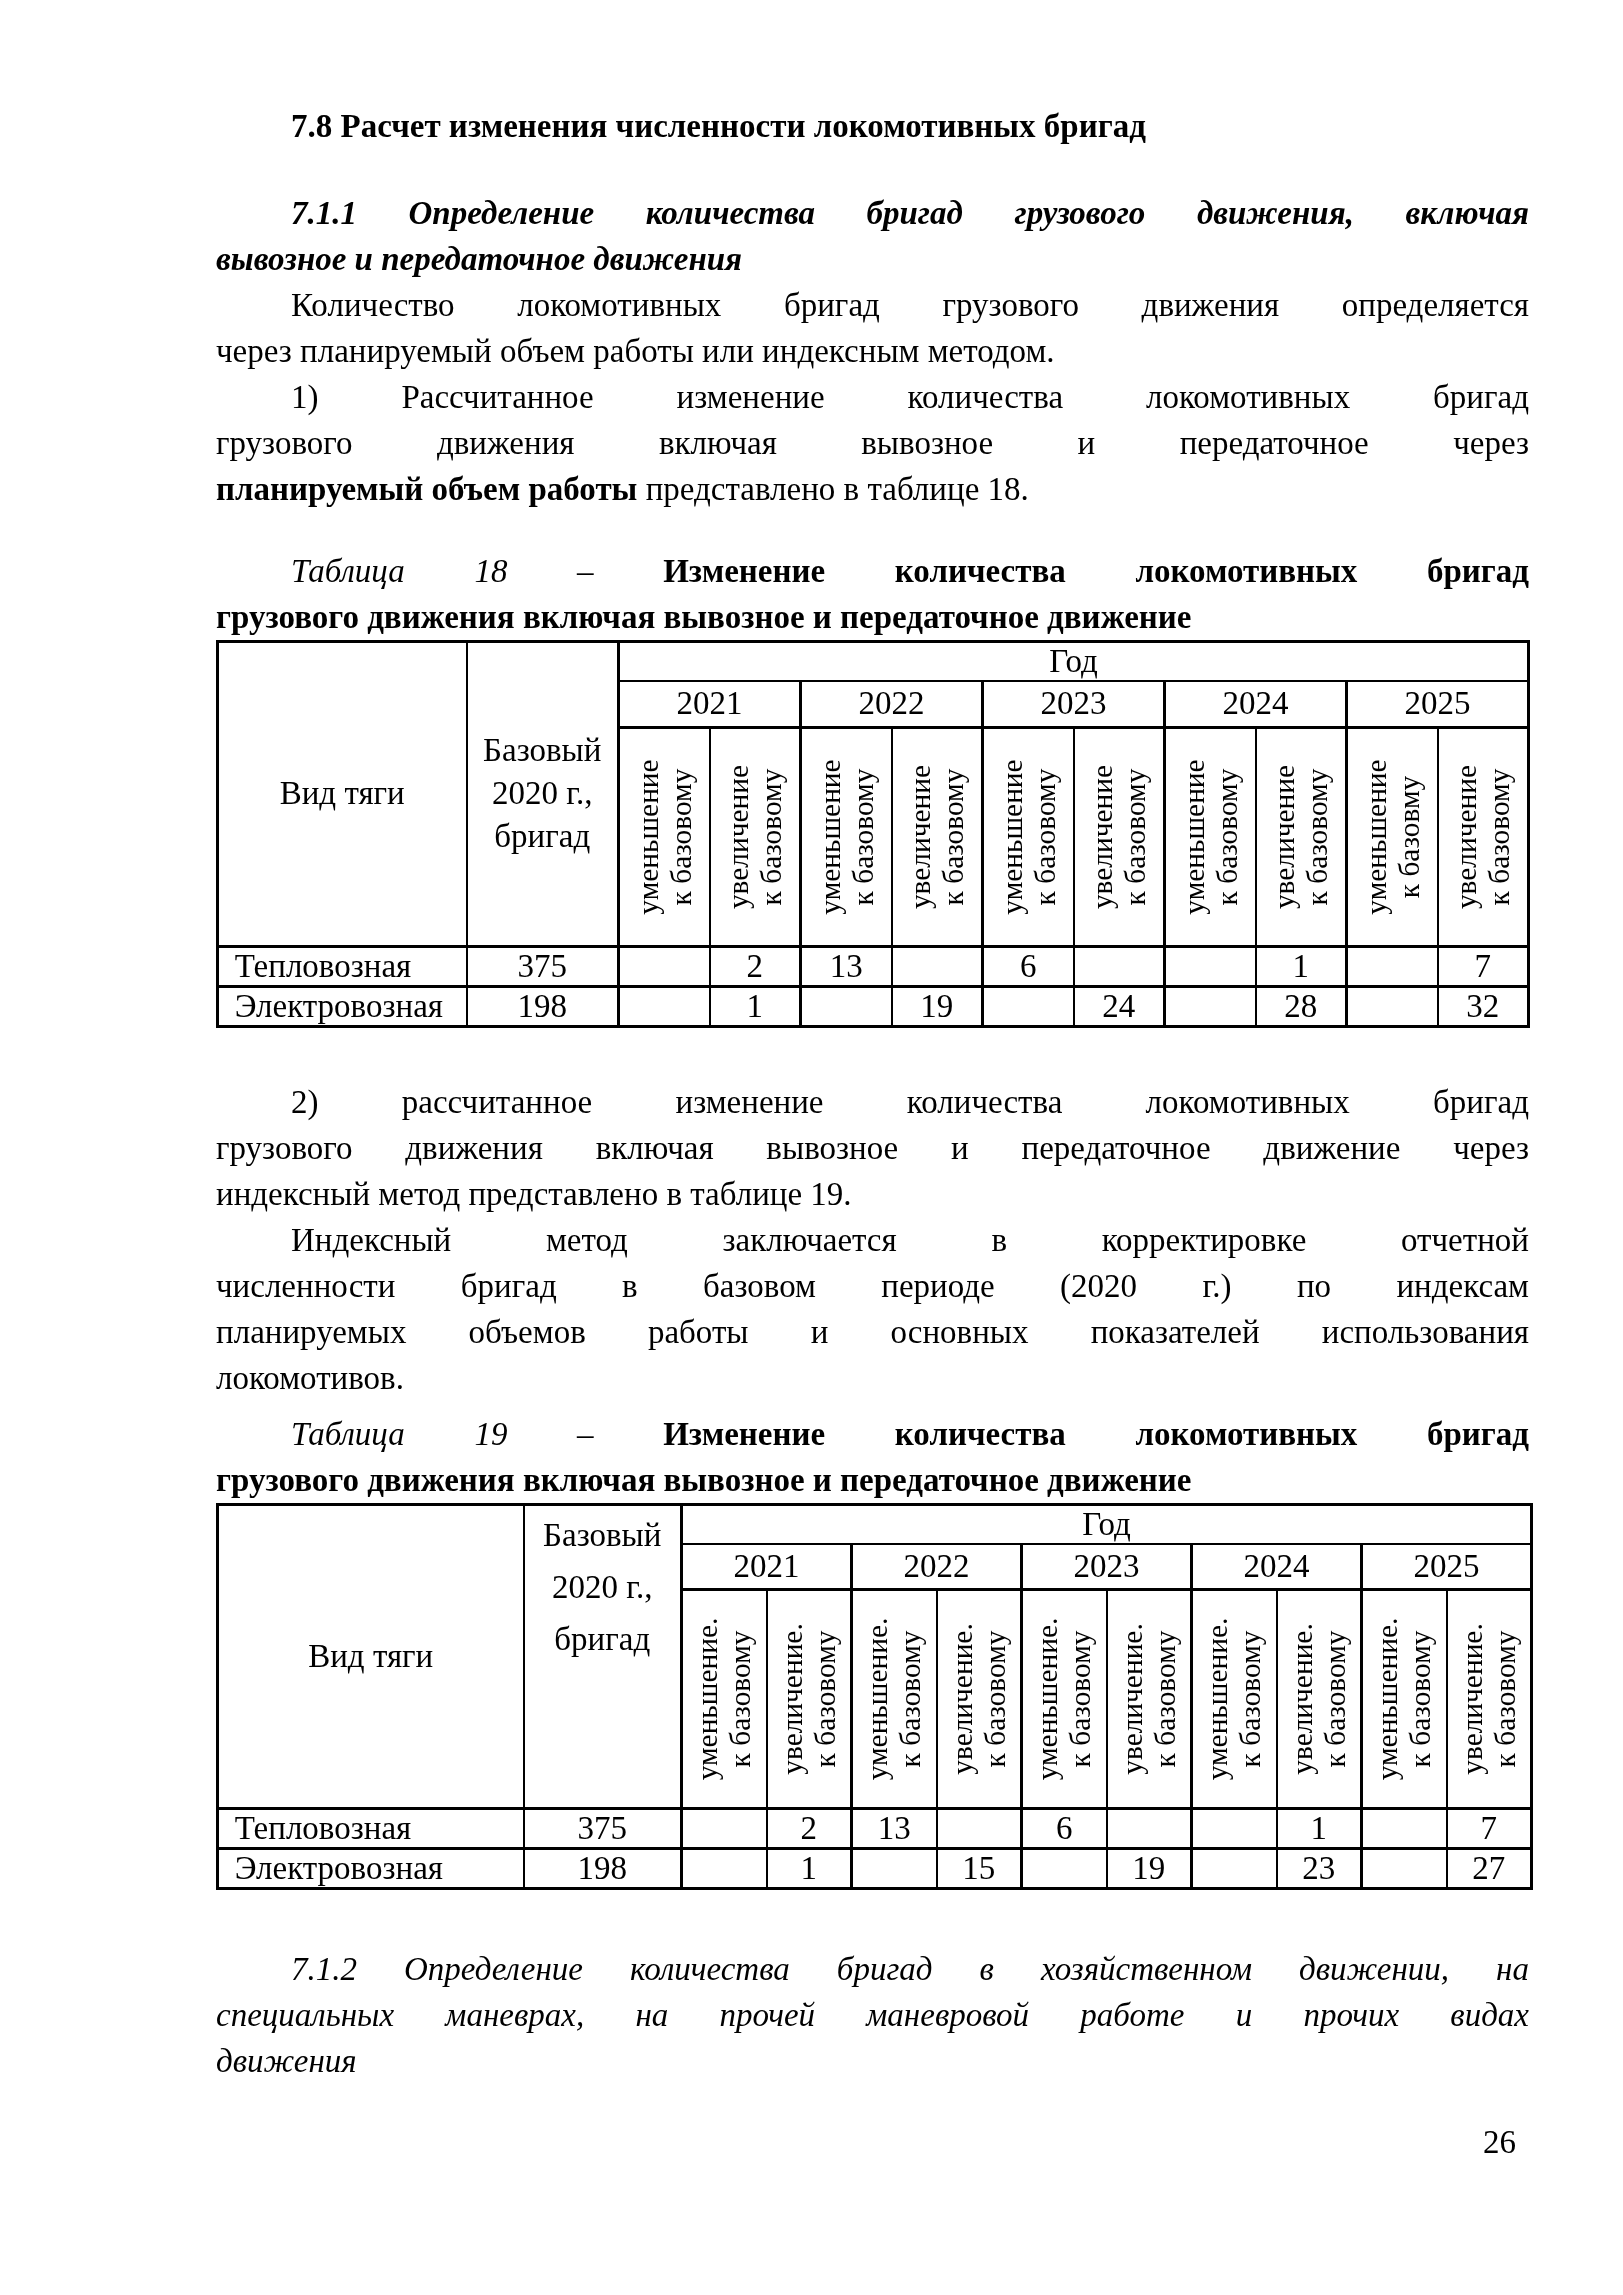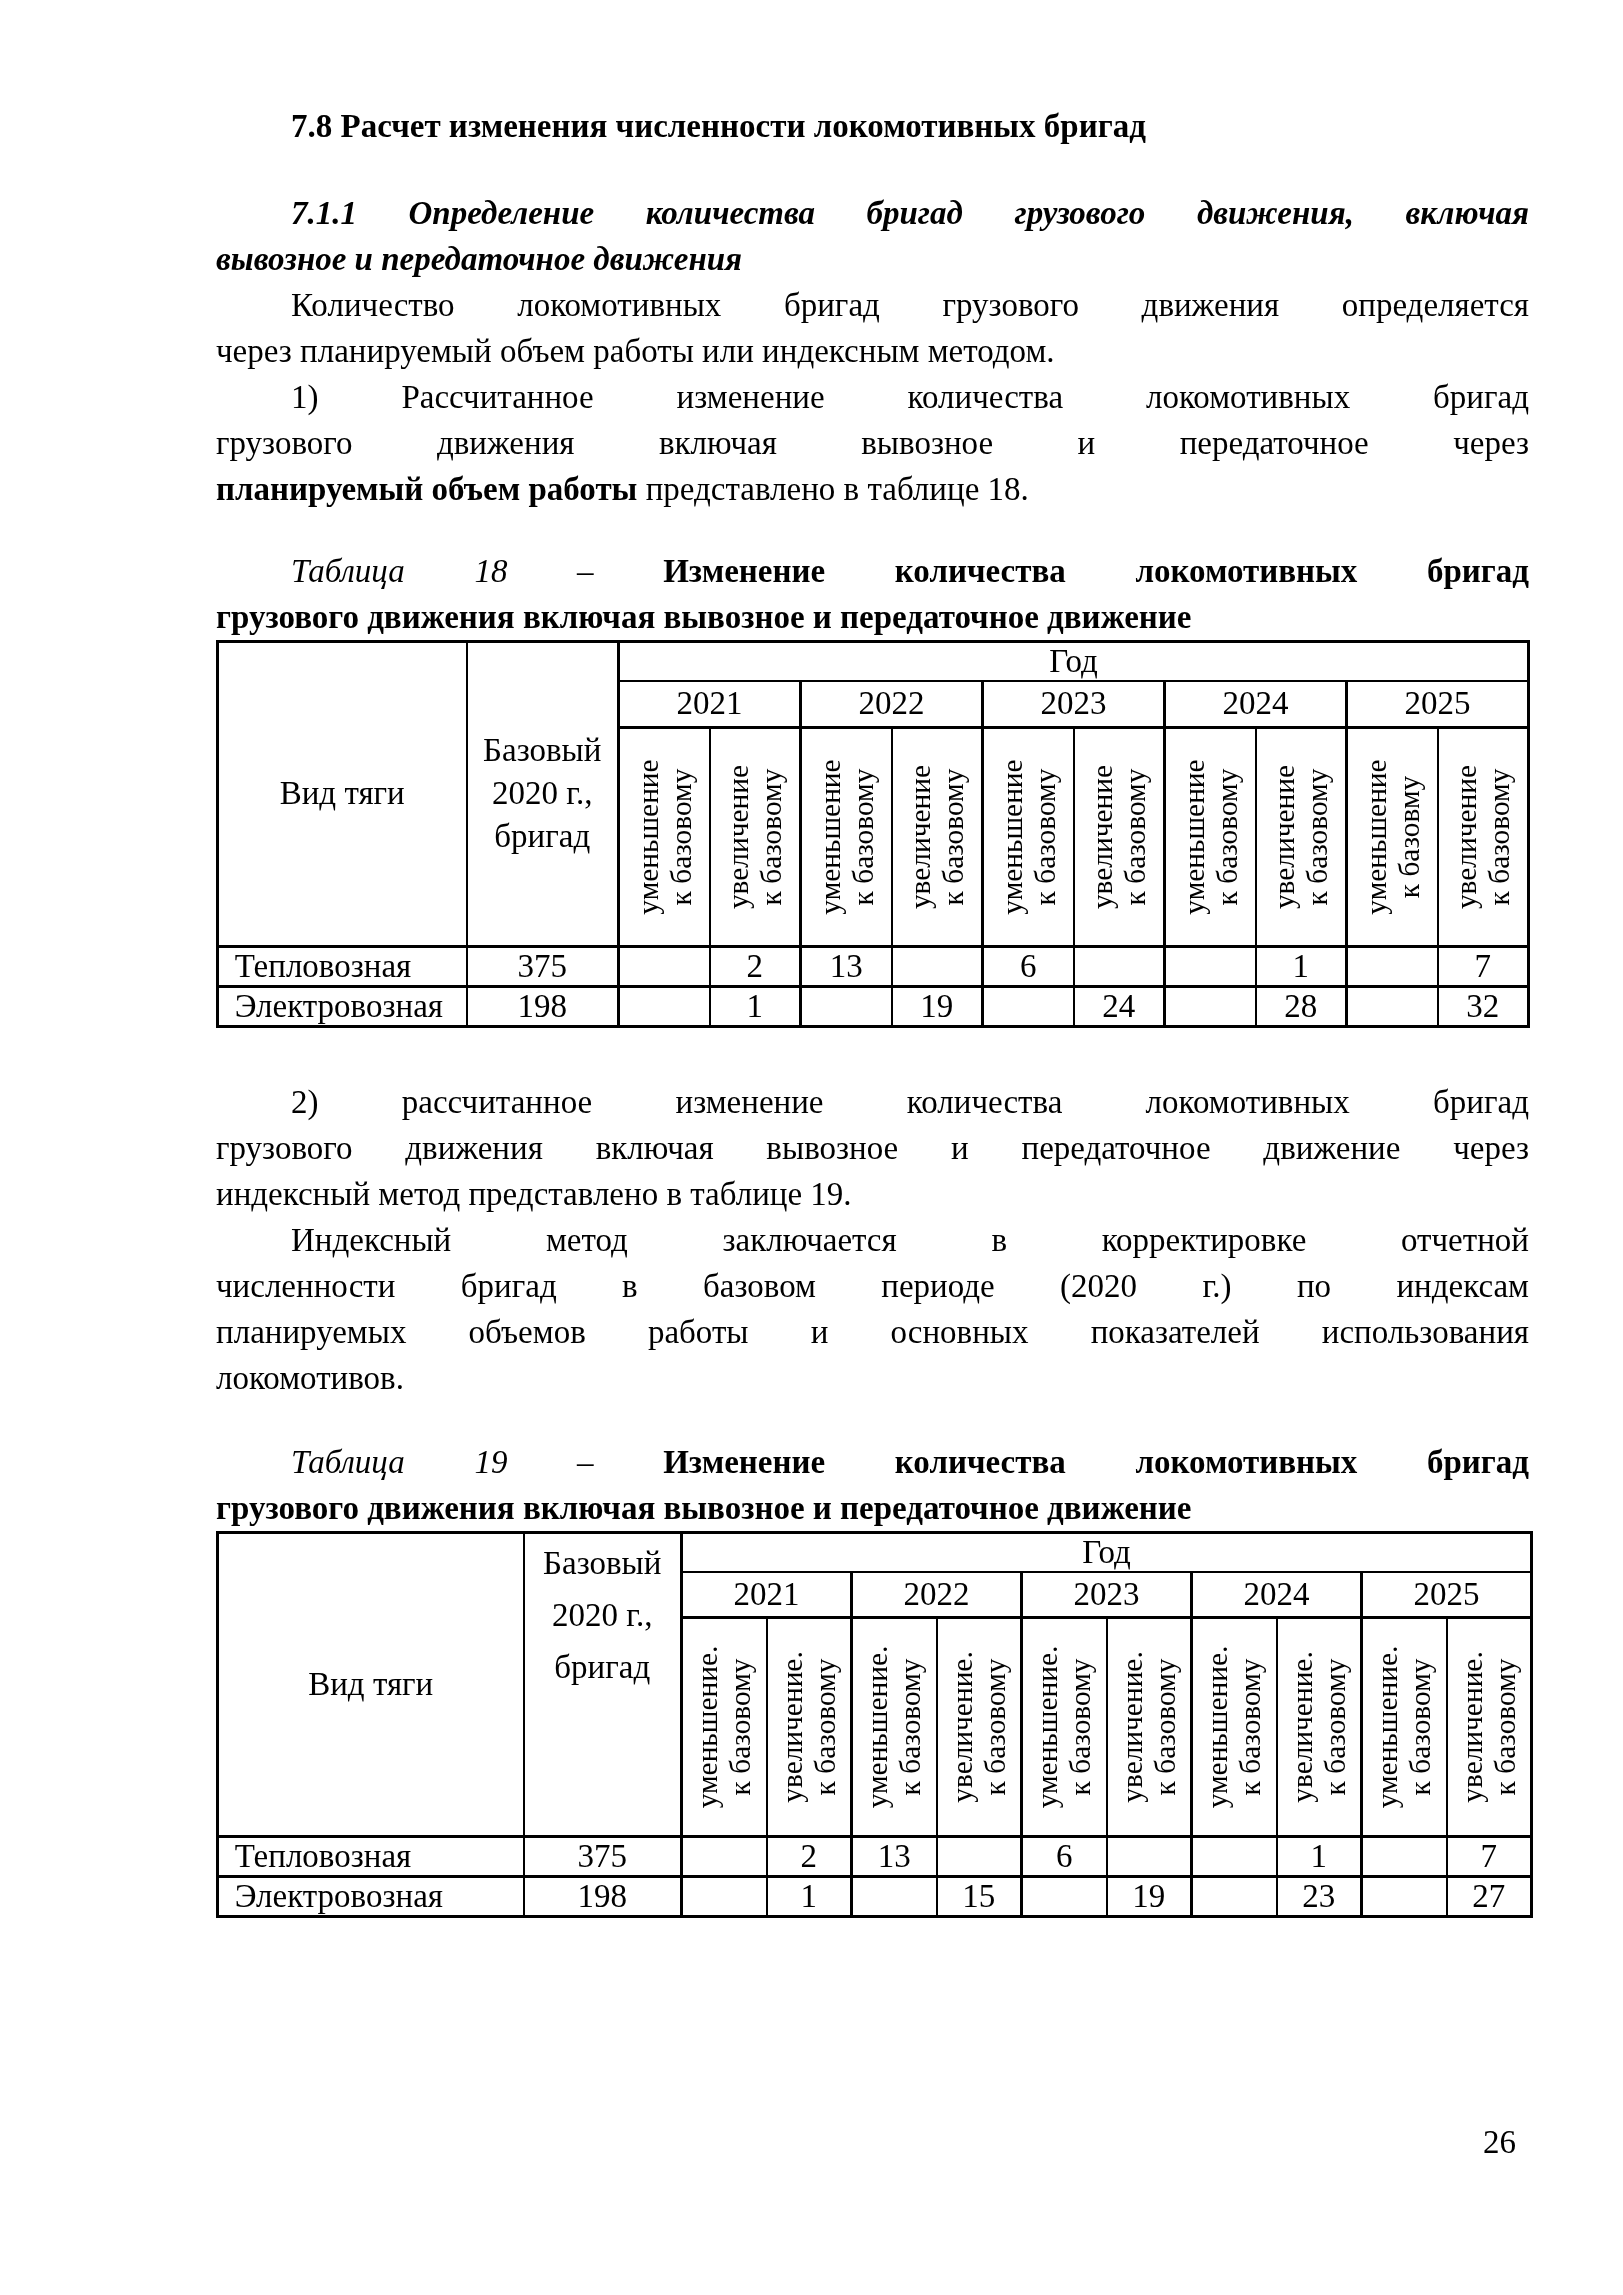--- a/index.html
+++ b/index.html
@@ -13,21 +13,21 @@
   .ll { text-align:left; }
   .ind { text-indent:75px; }
   .bold { font-weight:bold; }
   .bi { font-weight:bold; font-style:italic; }
   .it { font-style:italic; }
 
   .h711 { margin-top:41px; }
   .p1 { margin-top:0; }
   .cap18 { margin-top:36px; }
   .p3 { margin-top:51px; }
-  .cap19 { margin-top:38px; }
+  .cap19 { margin-top:10px; }
   .h712 { margin-top:56px; }
 
   .cap-label { font-style:italic; }
   .cap-title { font-weight:bold; }
 
   table { border-collapse:collapse; table-layout:fixed; width:1313px; border:3.9px solid #000; }
   td { border:2px solid #000; text-align:center; vertical-align:middle; font-size:33px; padding:0; overflow:visible; }
   tr.r-god td { height:38px;margin-left:40px; }
   tr.r-years td { height:46px; border-bottom:3.9px solid #000; }
   tr.r-rot td { height:216px; border-bottom:3.9px solid #000; }
@@ -326,18 +326,23 @@
         <td class="gl"></td>
         <td>19</td>
         <td class="gl"></td>
         <td>23</td>
         <td class="gl"></td>
         <td>27</td>
       </tr>
     </tbody>
       </table>
 
+    <div class="h712">
+      <div class="tline jl ind it">7.1.2 Определение количества бригад в хозяйственном движении, на</div>
+      <div class="tline jl it">специальных маневрах, на прочей маневровой работе и прочих видах</div>
+      <div class="tline ll it">движения</div>
+    </div>
 
   </div>
 
   <div class="pagenum">26</div>
 </div>
 
 
 </body></html>

